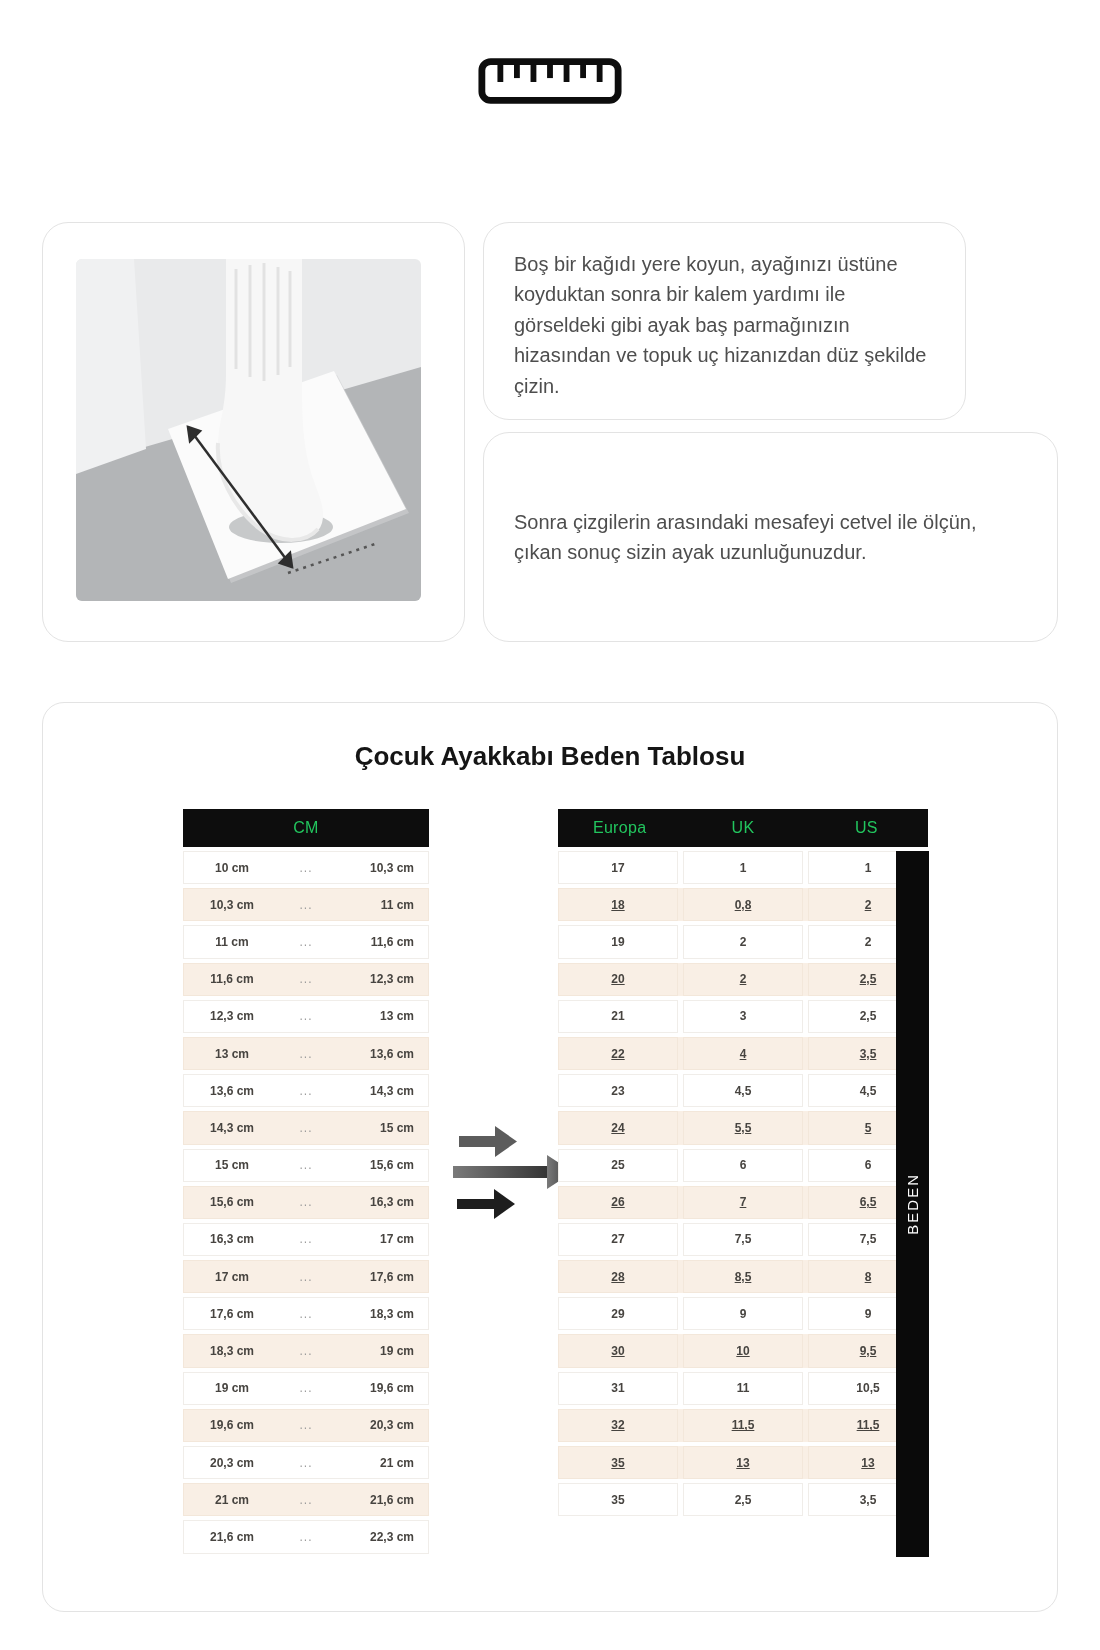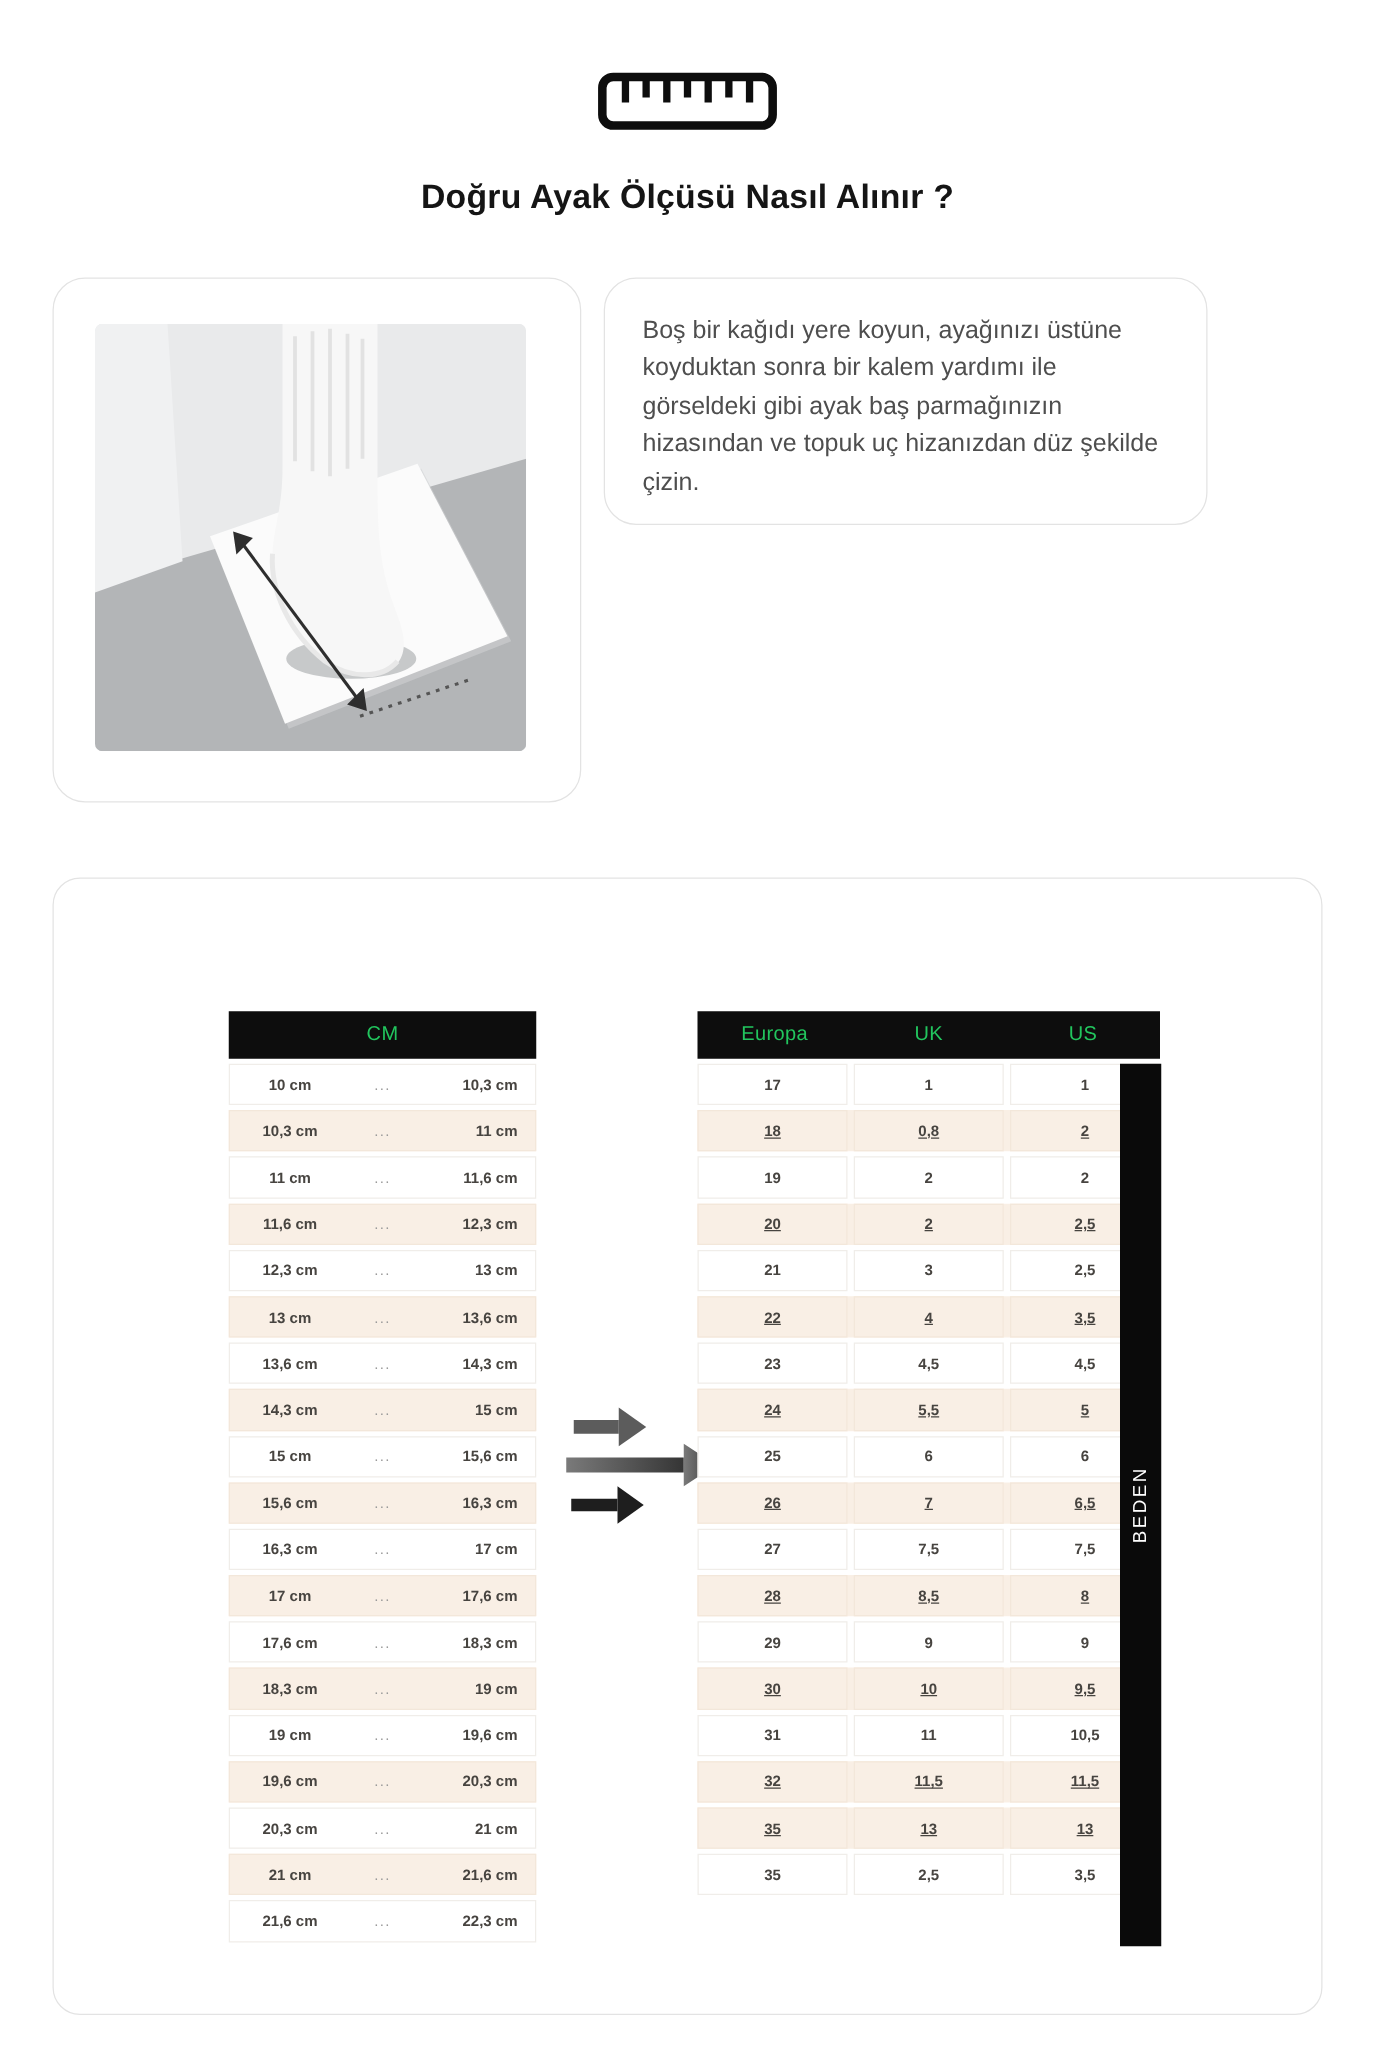--- a/index.html
+++ b/index.html
@@ -66,21 +66,20 @@
         <line x1="41" y1="8" x2="41" y2="22"></line>
         <line x1="58" y1="8" x2="58" y2="26"></line>
         <line x1="75" y1="8" x2="75" y2="22"></line>
         <line x1="92" y1="8" x2="92" y2="26"></line>
         <line x1="109" y1="8" x2="109" y2="22"></line>
         <line x1="126" y1="8" x2="126" y2="26"></line>
       </g>
     </svg>
   </div>
 
-  <div class="main-title">Doğru Ayak Ölçüsü Nasıl Alınır ?</div>
 
   <div class="card card-image">
     <div class="photo">
       <svg width="345" height="342" viewBox="0 0 345 342">
         <rect x="0" y="0" width="345" height="342" fill="#e9eaeb"></rect>
         <polygon points="0,208 345,108 345,342 0,342" fill="#b3b5b7"></polygon>
         <polygon points="0,0 58,0 70,190 0,215" fill="#f0f1f2"></polygon>
 
         <polygon points="92,170 258,112 330,250 152,320" fill="#cfd1d2" opacity="0.6" transform="translate(3,4)"></polygon>
         <polygon points="92,170 258,112 330,250 152,320" fill="#fbfbfb"></polygon>
@@ -100,22 +99,26 @@
 
         <line x1="212" y1="314" x2="302" y2="284" stroke="#555" stroke-width="2.5" stroke-dasharray="3,5"></line>
       </svg>
     </div>
   </div>
 
   <div class="card card-step1">
     <div class="step-text">Boş bir kağıdı yere koyun, ayağınızı üstüne koyduktan sonra bir kalem yardımı ile görseldeki gibi ayak baş parmağınızın hizasından ve topuk uç hizanızdan düz şekilde çizin.</div>
   </div>
 
+  <div class="card card-step2">
+    <div class="step-text">Sonra çizgilerin arasındaki mesafeyi cetvel ile ölçün, çıkan sonuç sizin ayak uzunluğunuzdur.</div>
+  </div>
 
   <div class="card card-table">
+    <div class="section-title">Çocuk Ayakkabı Beden Tablosu</div>
 
     <div class="tbl cm-tbl">
       <div class="tbl-header">CM</div>
       <div>
           <div class="band cm-row">
             <span class="cfrom">10 cm</span>
             <span class="cdots">...</span>
             <span class="cto">10,3 cm</span>
           </div>
           <div class="band cm-row alt">

